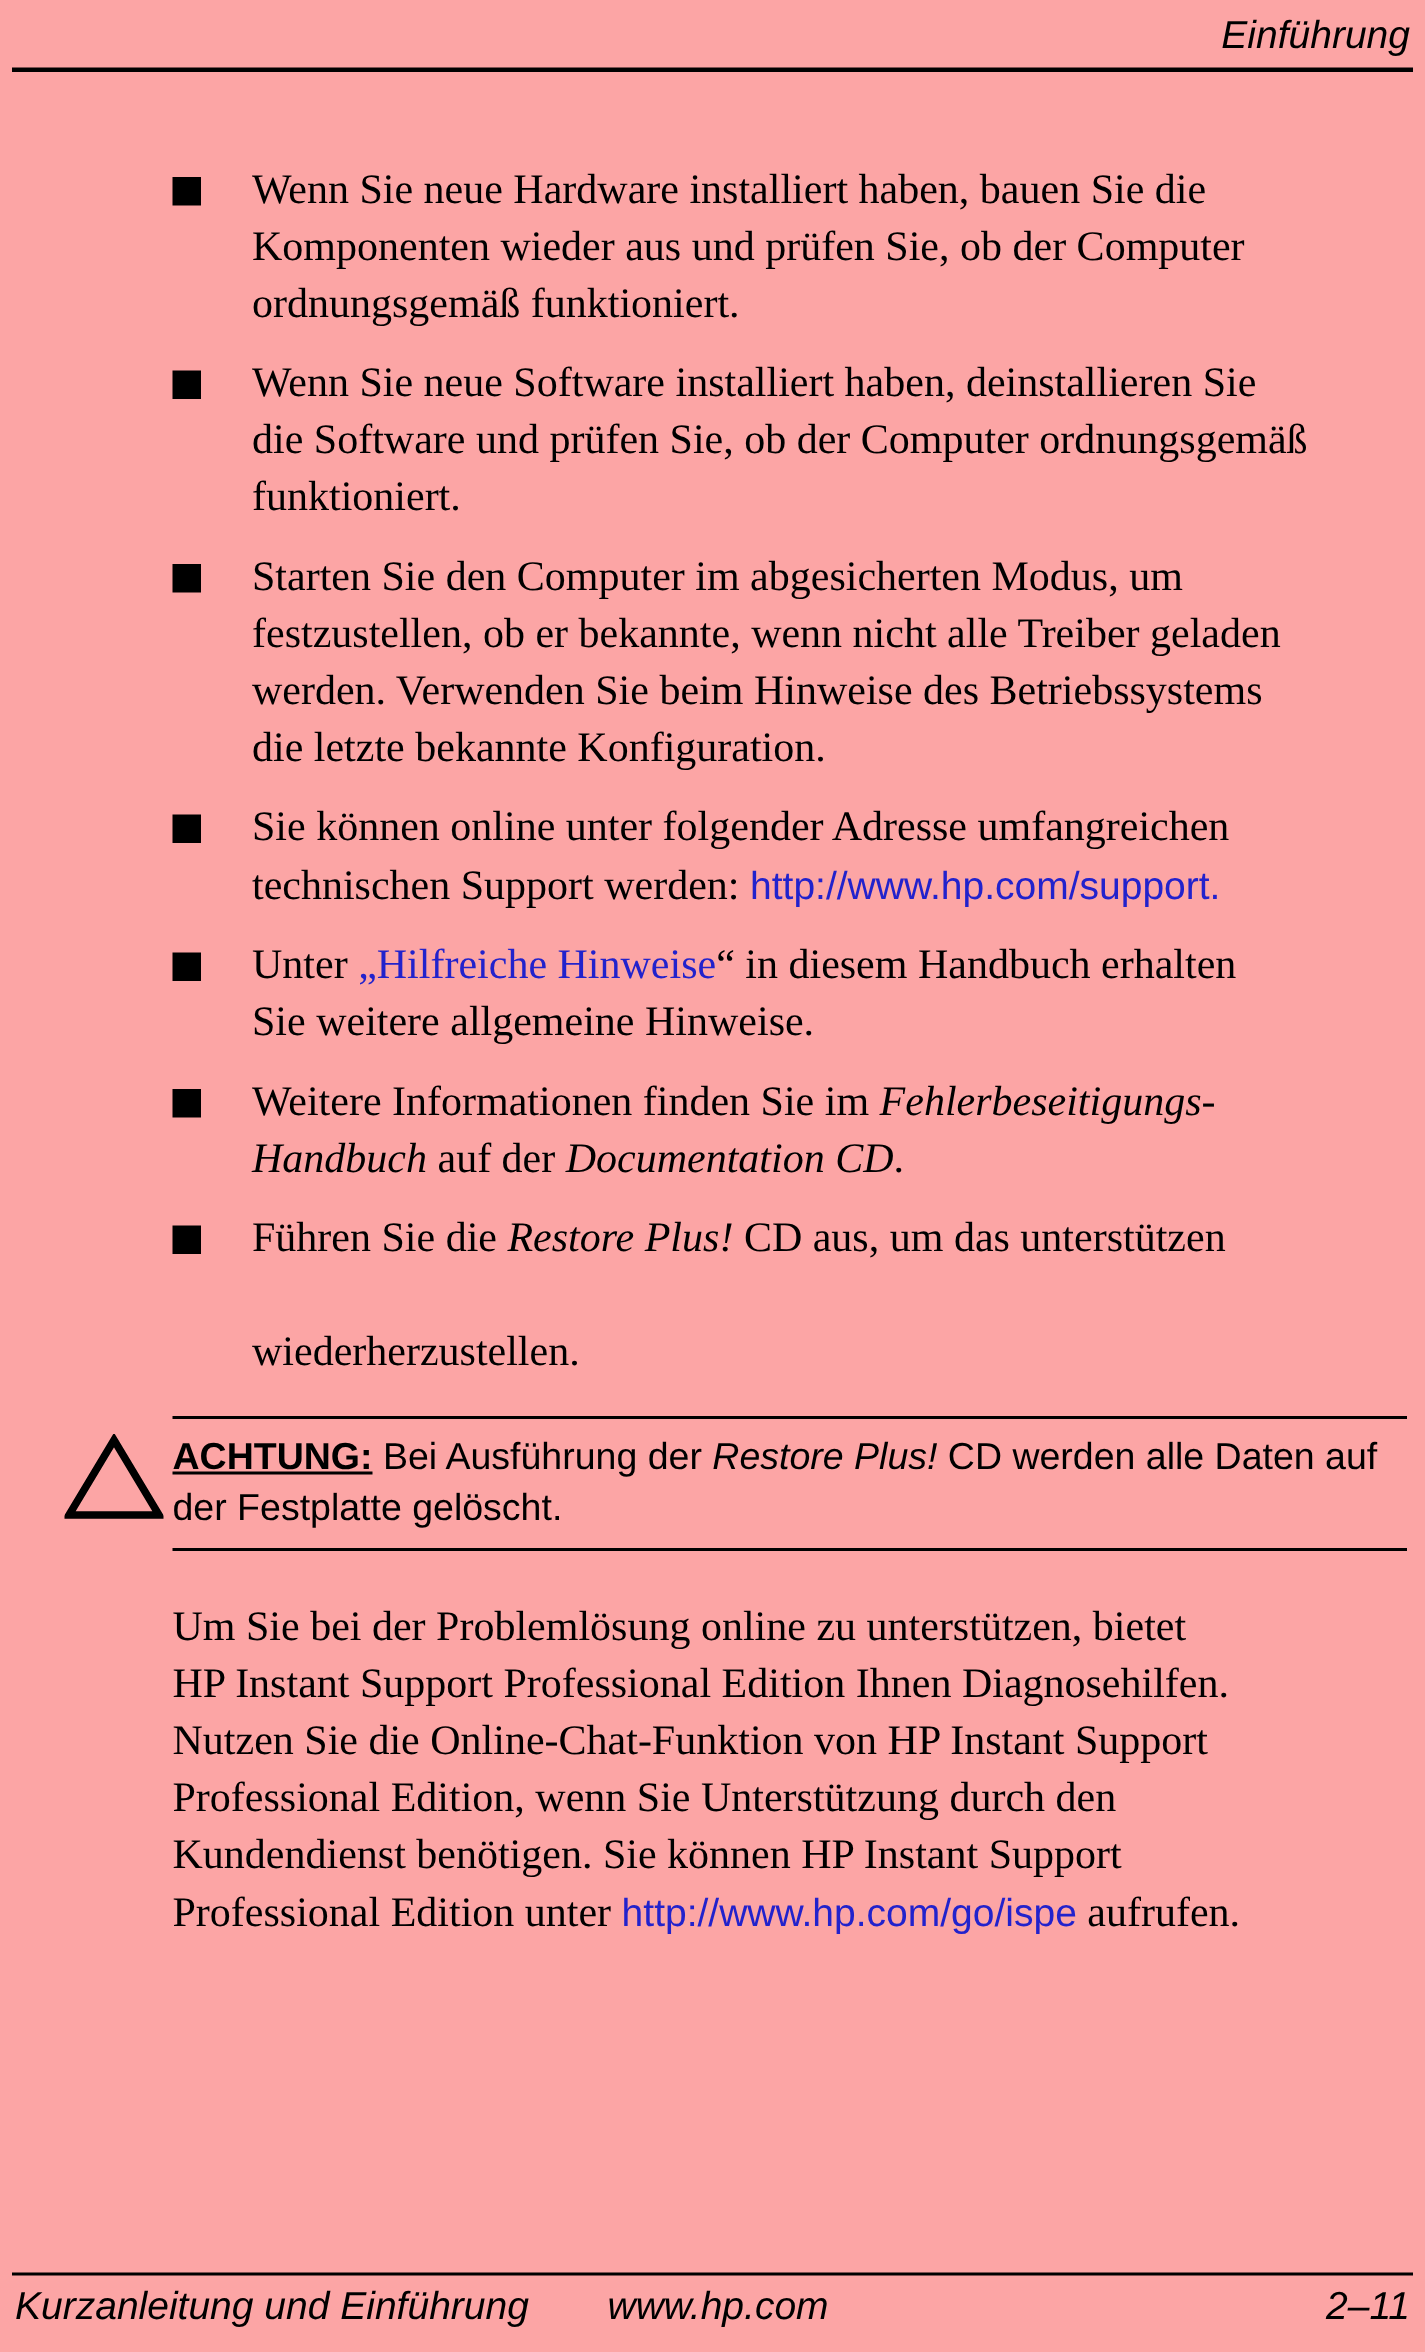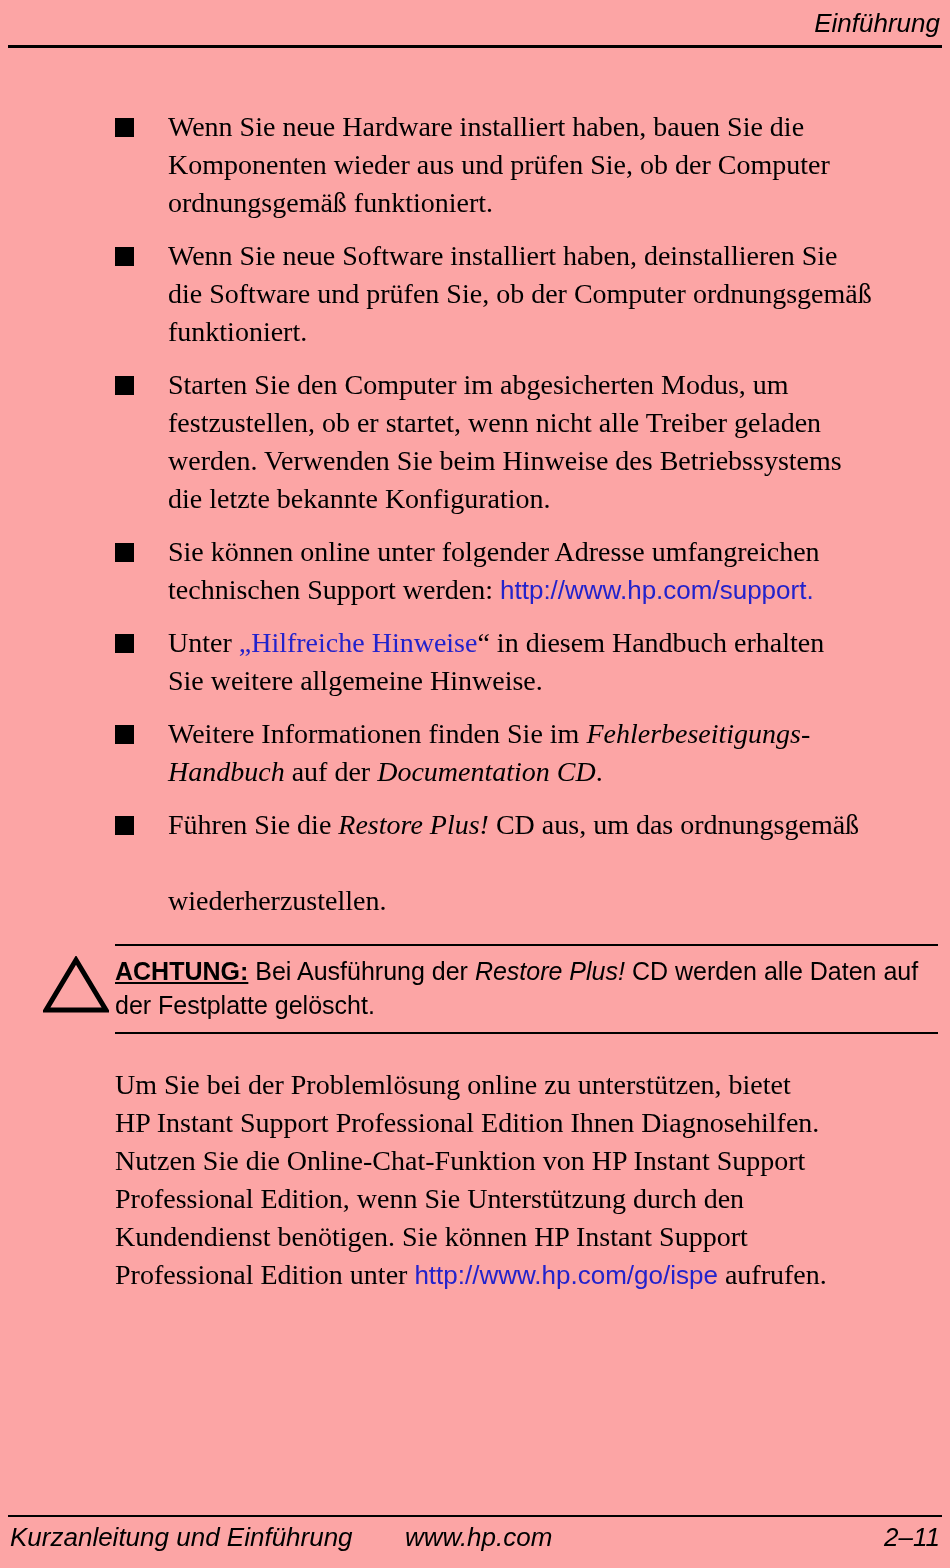--- a/index.html
+++ b/index.html
@@ -137,37 +137,37 @@
     <div class="bullet-item">
       <span class="bullet-square"></span>
       <div class="bullet-text"><span class="seg-normal">Wenn Sie neue Hardware installiert haben, bauen Sie die</span><br><span class="seg-normal">Komponenten wieder aus und prüfen Sie, ob der Computer</span><br><span class="seg-normal">ordnungsgemäß funktioniert.</span></div>
     </div>
     <div class="bullet-item">
       <span class="bullet-square"></span>
       <div class="bullet-text"><span class="seg-normal">Wenn Sie neue Software installiert haben, deinstallieren Sie</span><br><span class="seg-normal">die Software und prüfen Sie, ob der Computer ordnungsgemäß</span><br><span class="seg-normal">funktioniert.</span></div>
     </div>
     <div class="bullet-item">
       <span class="bullet-square"></span>
-      <div class="bullet-text"><span class="seg-normal">Starten Sie den Computer im abgesicherten Modus, um</span><br><span class="seg-normal">festzustellen, ob er startet, wenn nicht alle Treiber geladen</span><br><span class="seg-normal">werden. Verwenden Sie beim Hinweise des Betriebssystems</span><br><span class="seg-normal">die letzte bekannte Konfiguration.</span></div>
+      <div class="bullet-text"><span class="seg-normal">Starten Sie den Computer im abgesicherten Modus, um</span><br><span class="seg-normal">festzustellen, ob er bekannte, wenn nicht alle Treiber geladen</span><br><span class="seg-normal">werden. Verwenden Sie beim Hinweise des Betriebssystems</span><br><span class="seg-normal">die letzte bekannte Konfiguration.</span></div>
     </div>
     <div class="bullet-item">
       <span class="bullet-square"></span>
       <div class="bullet-text"><span class="seg-normal">Sie können online unter folgender Adresse umfangreichen</span><br><span class="seg-normal">technischen Support werden: </span><span class="seg-link-sans">http://www.hp.com/support.</span></div>
     </div>
     <div class="bullet-item">
       <span class="bullet-square"></span>
       <div class="bullet-text"><span class="seg-normal">Unter </span><span class="seg-link-serif">„Hilfreiche Hinweise</span><span class="seg-normal">“ in diesem Handbuch erhalten</span><br><span class="seg-normal">Sie weitere allgemeine Hinweise.</span></div>
     </div>
     <div class="bullet-item">
       <span class="bullet-square"></span>
       <div class="bullet-text"><span class="seg-normal">Weitere Informationen finden Sie im </span><span class="seg-italic">Fehlerbeseitigungs-</span><br><span class="seg-italic">Handbuch</span><span class="seg-normal"> auf der </span><span class="seg-italic">Documentation CD</span><span class="seg-normal">.</span></div>
     </div>
     <div class="bullet-item">
       <span class="bullet-square"></span>
-      <div class="bullet-text"><span class="seg-normal">Führen Sie die </span><span class="seg-italic">Restore Plus!</span><span class="seg-normal"> CD aus, um das ordnungsgemäß</span><br><br><span class="seg-normal">wiederherzustellen.</span></div>
+      <div class="bullet-text"><span class="seg-normal">Führen Sie die </span><span class="seg-italic">Restore Plus!</span><span class="seg-normal"> CD aus, um das unterstützen</span><br><br><span class="seg-normal">wiederherzustellen.</span></div>
     </div>
   </div>
 
   <div class="caution">
     <span class="caution-triangle">
       <svg width="66" height="58" viewBox="0 0 66 58">
         <polygon points="33,4 63,54 3,54" fill="none" stroke="#000" stroke-width="5"></polygon>
       </svg>
     </span>
     <div class="caution-text"><span class="seg-sans-bold">ACHTUNG:</span><span class="seg-sans"> Bei Ausführung der </span><span class="seg-sans-italic">Restore Plus!</span><span class="seg-sans"> CD werden alle Daten auf</span><br><span class="seg-sans">der Festplatte gelöscht.</span></div>

